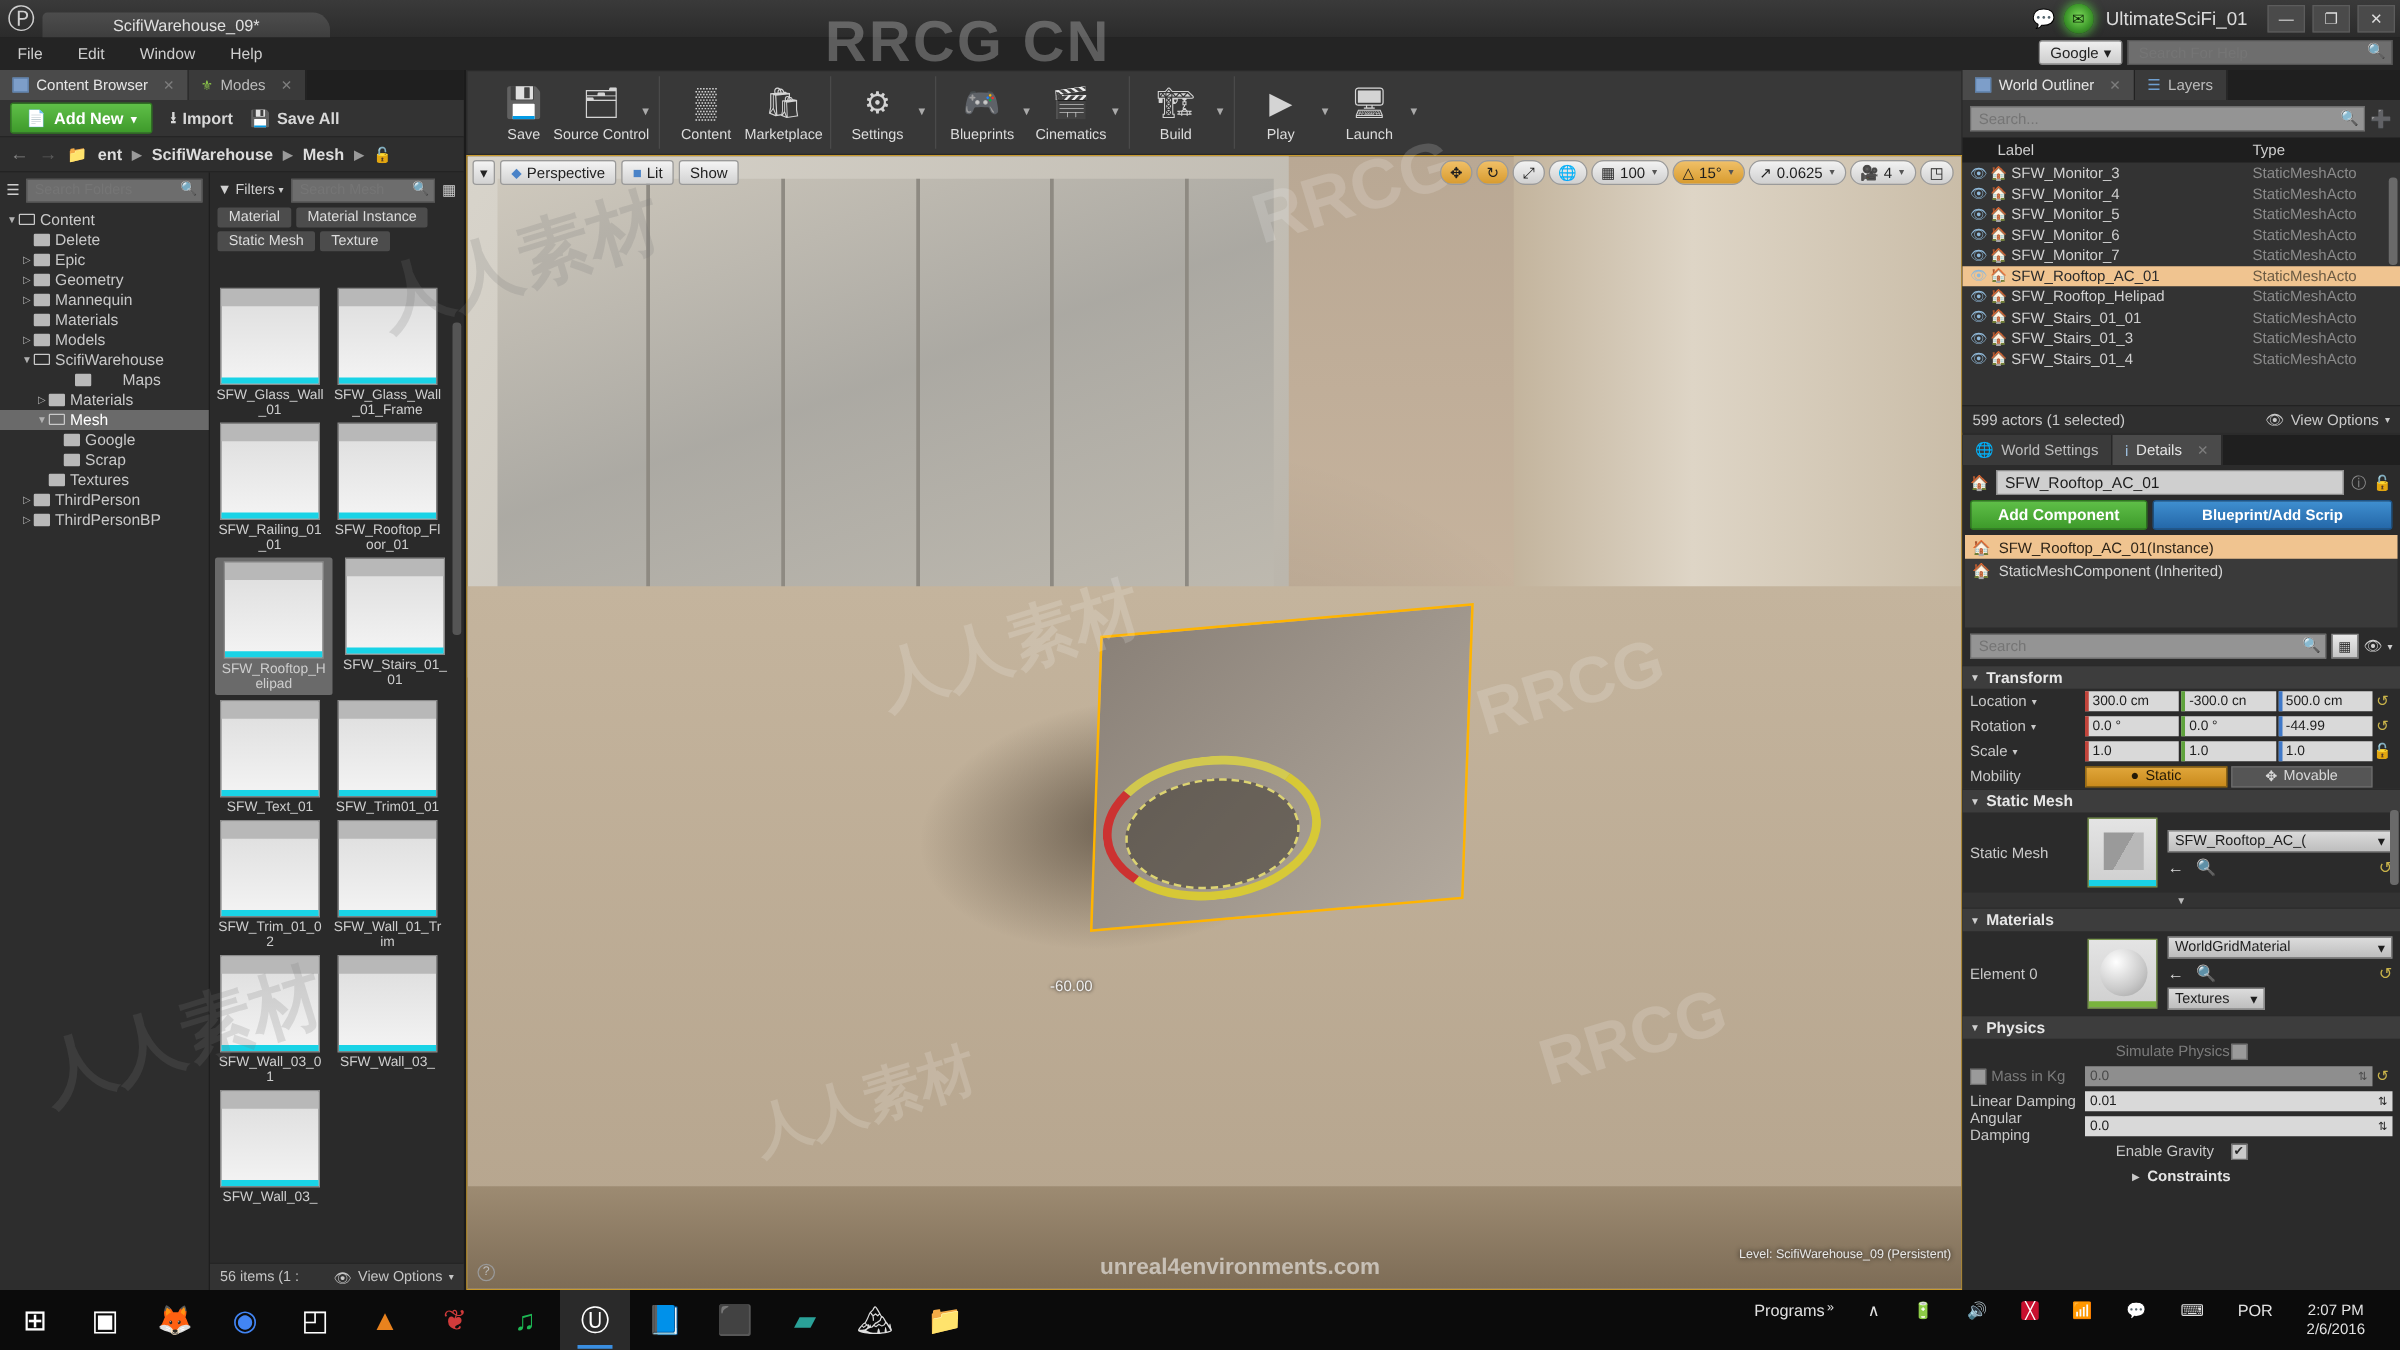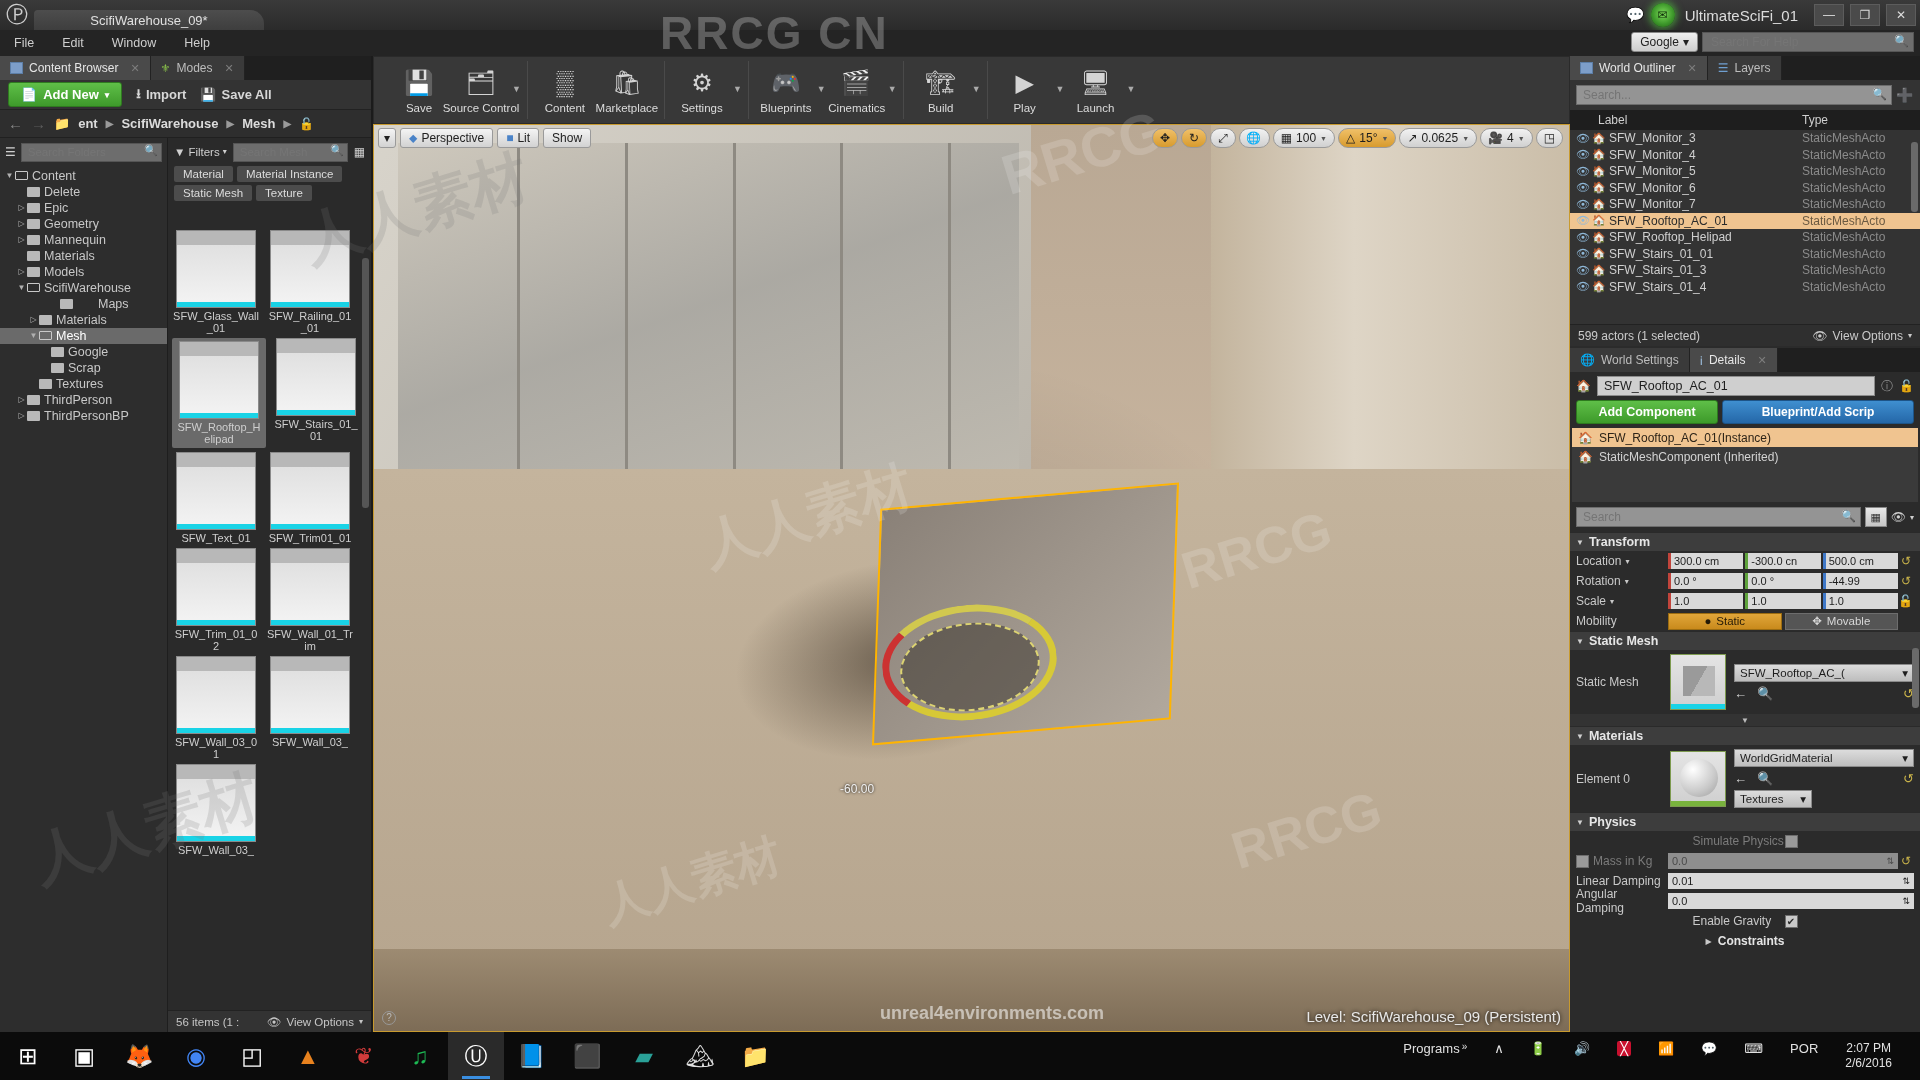--- a/index.html
+++ b/index.html
@@ -141,21 +141,21 @@
   .vp-angle { position:absolute; left:39%; top:72.5%; font-size:12px; color:#f0f0f0;
     text-shadow:0 0 3px #000; }
   .vp-toolbar { position:absolute; left:4px; top:3px; display:flex; align-items:center; gap:4px; z-index:5; }
   .vbtn { background:linear-gradient(#f4f4f4,#d2d2d2); border:1px solid #9a9a9a; border-radius:3px;
     font-size:12px; color:#222; padding:2px 8px; display:flex; align-items:center; gap:4px; }
   .vp-right-tb { position:absolute; right:6px; top:3px; display:flex; align-items:center; gap:3px; z-index:5; }
   .vrb { background:linear-gradient(#f2f2f2,#d0d0d0); border:1px solid #9a9a9a; border-radius:10px;
     font-size:12px; color:#1e1e1e; padding:2px 7px; display:flex; align-items:center; gap:4px; }
   .vrb.on { background:linear-gradient(#f0c068,#d89b2e); }
   .vcaret { font-size:7px; color:#555; }
-  .vp-level { position:absolute; right:8px; bottom:6px; font-size:15px; color:#e8e8e8;
+  .vp-level { position:absolute; right:8px; bottom:22px; font-size:10px; color:#e8e8e8;
     text-shadow:0 0 4px #000; z-index:5; }
   .vp-help { position:absolute; left:8px; bottom:6px; width:14px; height:14px; border-radius:50%;
     border:1px solid #999; color:#bbb; font-size:10px; text-align:center; line-height:12px; z-index:5; }
 
   
   .rightpanel { position:absolute; right:0; top:56px; width:350px; bottom:48px; background:#2b2b2b; }
   .outliner { position:absolute; left:0; right:0; top:0; height:290px; background:#333; }
   .ol-search { display:flex; align-items:center; gap:5px; padding:5px 6px; }
   .ol-inp { flex:1; height:20px; background:#949494; border:1px solid #6c6c6c; color:#3c3c3c;
     font-size:12px; padding:0 20px 0 6px; }
@@ -466,21 +466,35 @@
                 <div class="topband"></div>
                 <div class="cyan"></div>
               </div>
               <div class="tlabel">SFW_Glass_Wall_01</div>
             </div>
             <div class="tile">
               <div class="thumb">
                 <div class="topband"></div>
                 <div class="cyan"></div>
               </div>
+              <div class="tlabel">SFW_Glass_Wall_01_Frame</div>
+            </div>
+            <div class="tile">
+              <div class="thumb">
+                <div class="topband"></div>
+                <div class="cyan"></div>
+              </div>
               <div class="tlabel">SFW_Railing_01_01</div>
+            </div>
+            <div class="tile">
+              <div class="thumb">
+                <div class="topband"></div>
+                <div class="cyan"></div>
+              </div>
+              <div class="tlabel">SFW_Rooftop_Floor_01</div>
             </div>
             <div class="tile selected">
               <div class="thumb">
                 <div class="topband"></div>
                 <div class="cyan"></div>
               </div>
               <div class="tlabel">SFW_Rooftop_Helipad</div>
             </div>
             <div class="tile">
               <div class="thumb">

